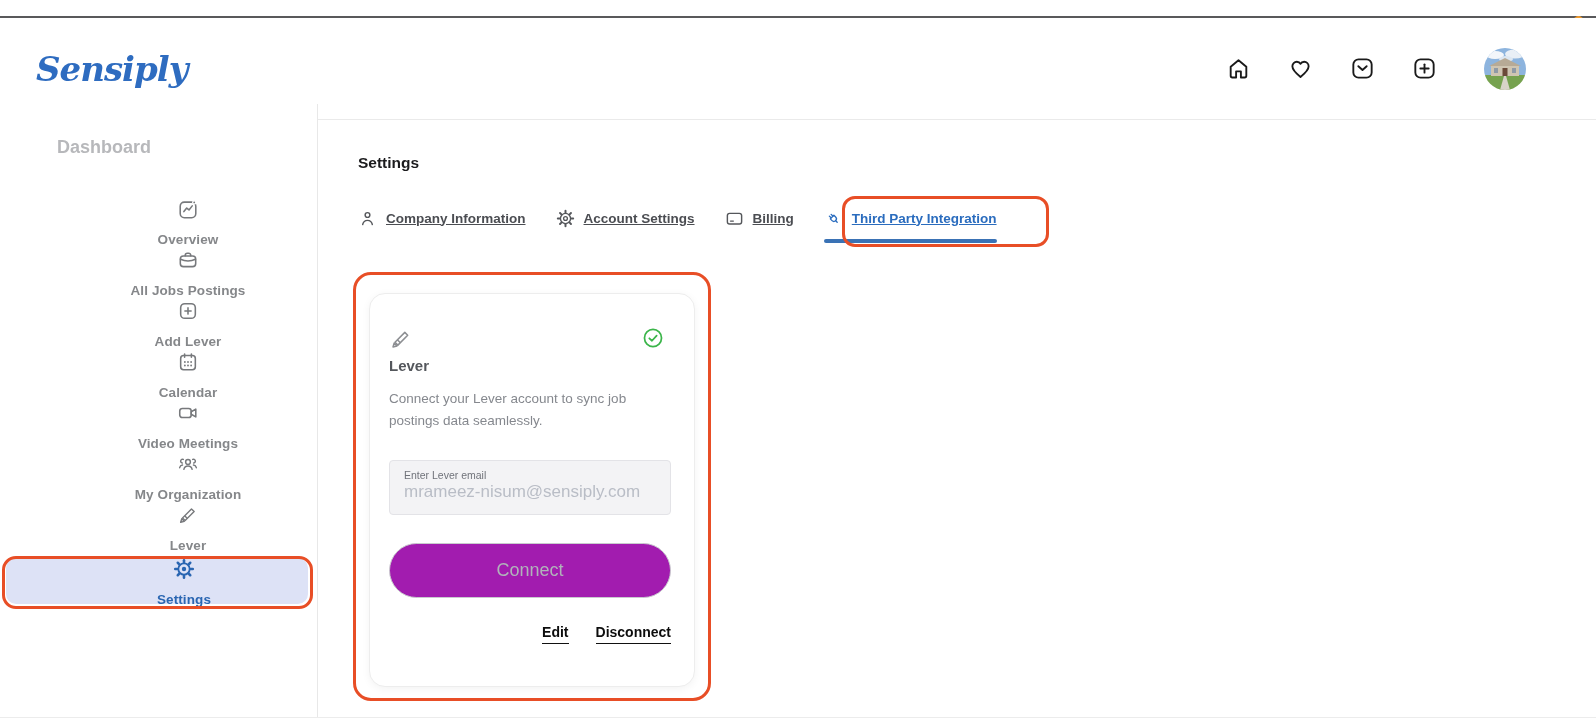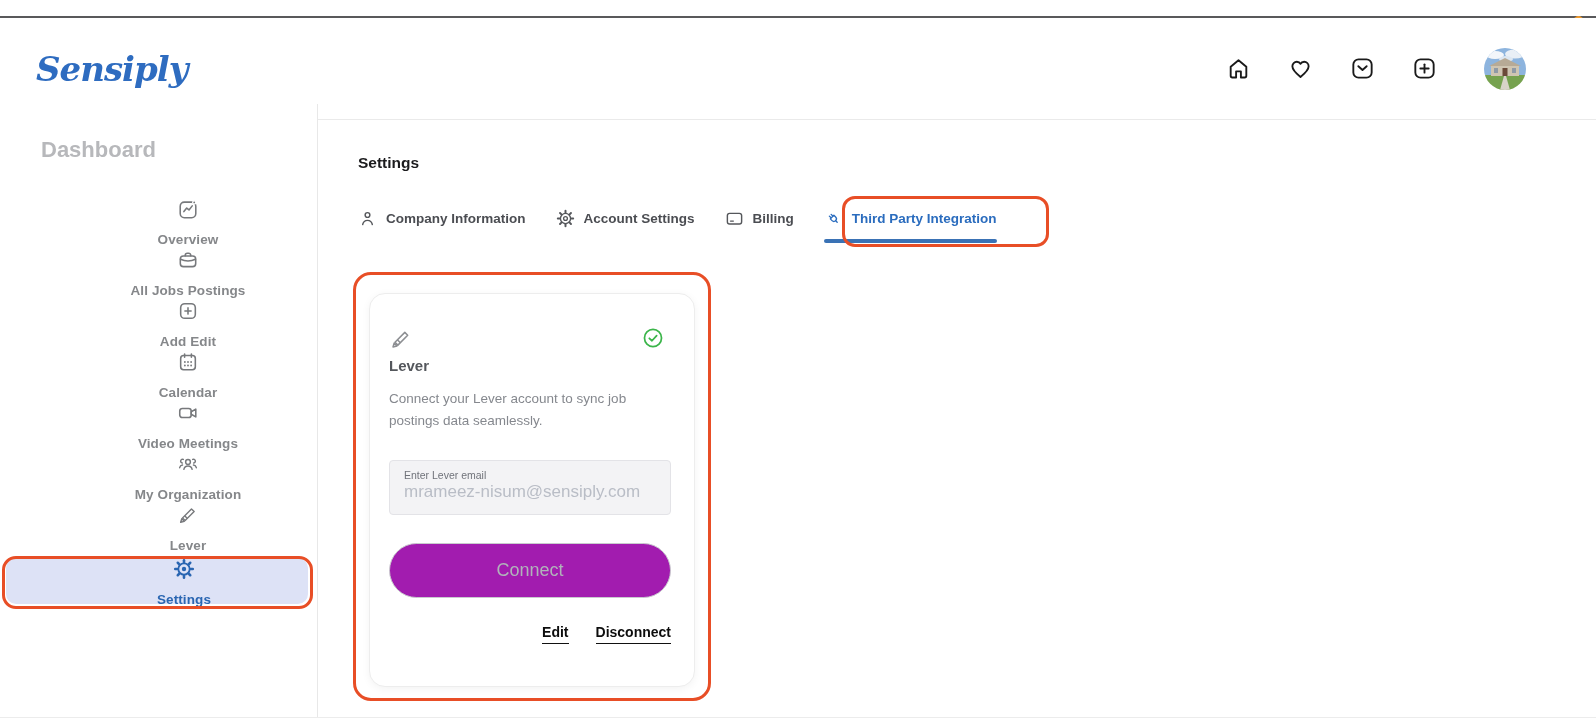--- a/index.html
+++ b/index.html
@@ -15,42 +15,42 @@
   .header { position:absolute; top:18px; left:0; right:0; height:102px; display:flex; align-items:center; padding:0 70px 0 36px; border-bottom:1px solid #eaeaea; background:#fff; }
   .logo { font-family:"DejaVu Serif", serif; font-style:italic; font-weight:700; font-size:34px; color:#2e6cc0; letter-spacing:-1px; cursor:pointer; }
   .header-actions { margin-left:auto; display:flex; align-items:center; gap:37px; }
   .hicon { width:25px; height:25px; color:#1a1a1a; cursor:pointer; display:block; }
   .hicon svg { width:100%; height:100%; display:block; }
   .avatar { width:42px; height:42px; border-radius:50%; overflow:hidden; margin-left:10px; cursor:pointer; flex:none; }
   .avatar svg { display:block; }
 
   
   .sidebar { position:absolute; top:104px; left:0; width:318px; bottom:7px; border-right:1px solid #e8e8e8; background:#fff; }
-  .sidebar-title { position:absolute; left:41px; top:33px; font-size:22px; font-weight:600; color:#b7b8bb; }
+  .sidebar-title { position:absolute; left:57px; top:33px; font-size:18px; font-weight:600; color:#b7b8bb; }
   .side-nav { position:absolute; top:94px; left:0; right:1px; }
   .nav-item { height:51px; display:flex; align-items:center; padding-left:60px; gap:12px; cursor:pointer; color:#85878a;flex-direction:column; }
   .nav-item .nicon { width:22px; height:22px; color:#77797c; flex:none; }
   .nav-item .nicon svg { width:100%; height:100%; display:block; }
   .nav-item .nlabel { font-size:13.5px; font-weight:700; letter-spacing:.1px; }
   .nav-item.active { height:46px; margin:2.5px 8px 2.5px 6px; padding-left:54px; background:#dde2f6; border-radius:10px; color:#2a66b2; }
   .nav-item.active .nicon { color:#2a66b2; }
 
   
   .ring { position:absolute; border:3px solid #e84e26; pointer-events:none; }
   .ring-settings { left:2px;  top:556px; width:311px; height:53px;  border-radius:14px; }
   .ring-tab      { left:842px; top:196px; width:207px; height:51px;  border-radius:13px; }
   .ring-card     { left:353px; top:272px; width:358px; height:429px; border-radius:18px; }
 
   
   .main-title { position:absolute; left:358px; top:154px; font-size:15.5px; font-weight:700; color:#1b1b1d; }
   .tabs { position:absolute; left:358px; top:200px; display:flex; gap:30px; align-items:center; }
   .tab { display:flex; align-items:center; gap:9px; height:36px; position:relative; cursor:pointer; color:#4b4d52; }
   .tab .ticon { width:19px; height:19px; color:#55575b; flex:none; }
   .tab .ticon svg { width:100%; height:100%; display:block; }
-  .tab .tlabel { font-size:13.5px; font-weight:700; }
+  .tab .tlabel { font-size:13.5px; font-weight:700;text-decoration:underline; }
   .tab.active { color:#2a6cbe; }
   .tab.active .ticon { color:#2a6cbe; }
   .tab.active::after { content:""; position:absolute; left:0; right:0; bottom:-7px; height:4px; background:#3a72b5; border-radius:2px; }
 
   
   .card { position:absolute; left:369px; top:293px; width:326px; height:394px; background:#fff; border:1px solid #ededed; border-radius:16px; box-shadow:0 2px 8px rgba(0,0,0,.05); padding:33px 23px 0 19px; display:flex; flex-direction:column; }
   .card-head { display:flex; justify-content:space-between; align-items:flex-start; }
   .pen-ic { width:24px; height:24px; color:#8c8e92; }
   .pen-ic svg { width:100%; height:100%; display:block; }
   .check-ic { width:22px; height:22px; color:#3bb54a; margin-right:7px; }
@@ -142,21 +142,21 @@
     </div>
 
     <div class="nav-item">
       <span class="nicon">
         <svg viewBox="0 0 24 24" fill="none" stroke="currentColor" stroke-width="1.7" stroke-linecap="round">
           <rect x="4" y="4" width="16" height="16" rx="4.5"></rect>
           <line x1="12" y1="8.6" x2="12" y2="15.4"></line>
             <line x1="8.6" y1="12" x2="15.4" y2="12"></line>
         </svg>
       </span>
-      <span class="nlabel">Add Edit</span>
+      <span class="nlabel">Add Lever</span>
     </div>
 
     <div class="nav-item">
       <span class="nicon">
         <svg viewBox="0 0 24 24" fill="none" stroke="currentColor" stroke-width="1.7" stroke-linecap="round">
           <rect x="4" y="5" width="16" height="15.5" rx="3.2"></rect>
           <line x1="8.3" y1="3.2" x2="8.3" y2="6.8"></line>
             <line x1="15.7" y1="3.2" x2="15.7" y2="6.8"></line>
           <g fill="currentColor" stroke="none">
             <circle cx="8.6" cy="12" r="1"></circle>

